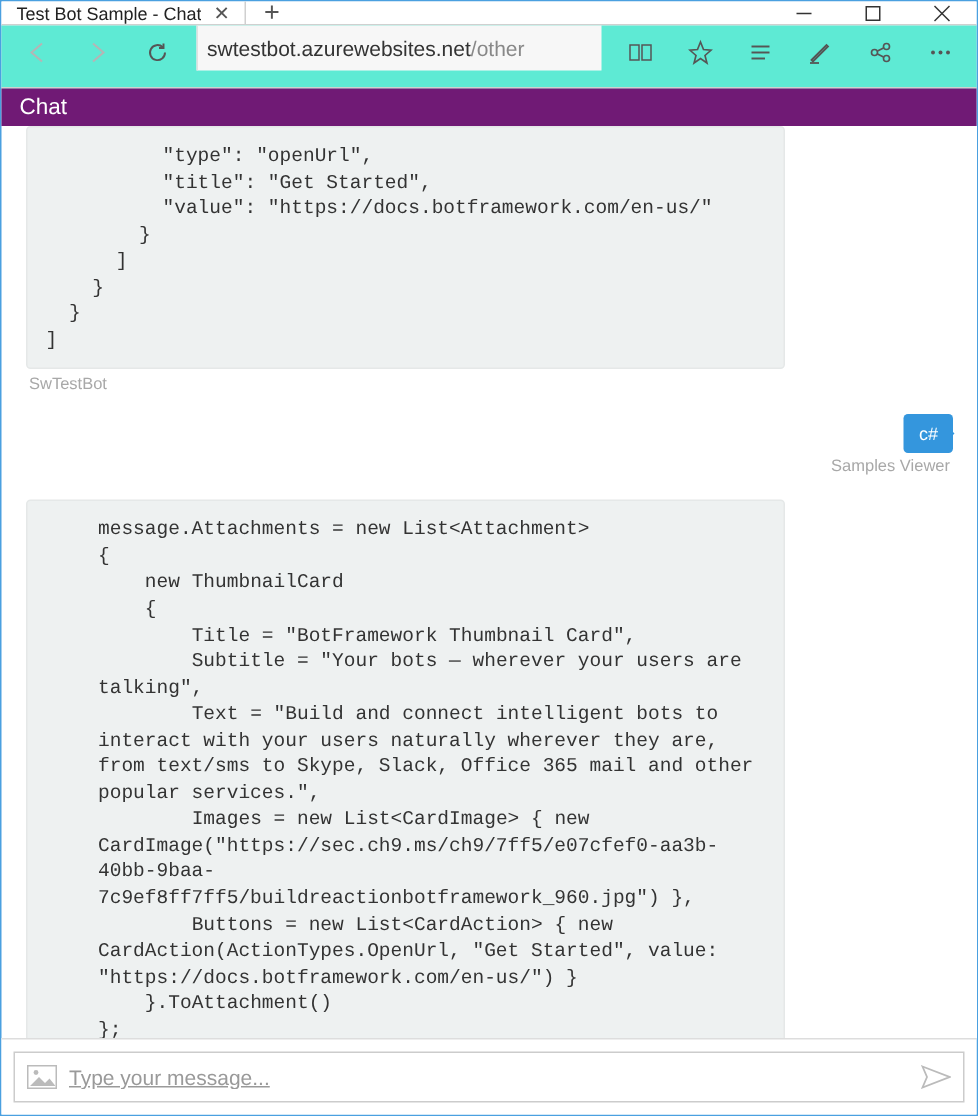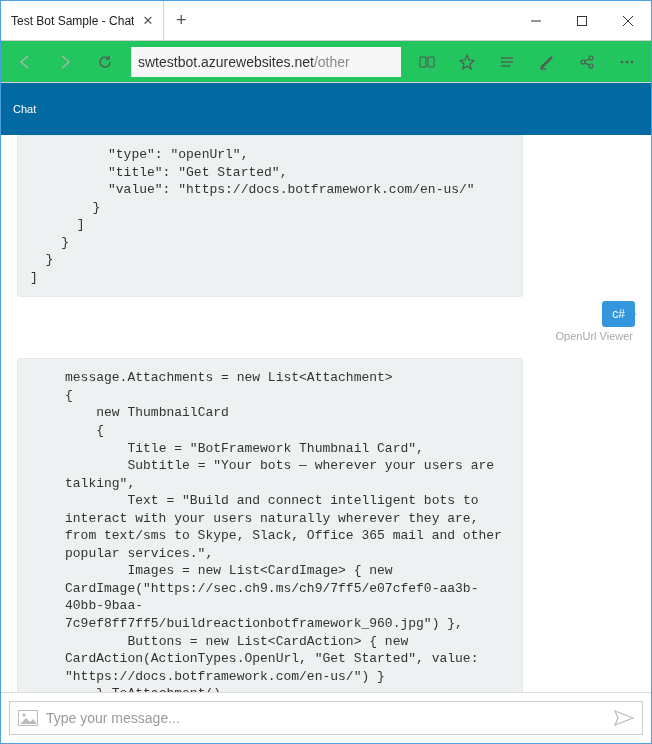--- a/index.html
+++ b/index.html
@@ -1,41 +1,41 @@
 <!DOCTYPE html>
 <html><head>
   <meta charset="utf-8">
   <style>
     * { margin: 0; padding: 0; box-sizing: border-box; }
     body { font-family: "Segoe UI", Tahoma, sans-serif; width: 652px; height: 744px; background: #fff; overflow: hidden; position: relative; }
     .window { width: 100%; height: 100%; border: 1px solid #4aa0e0; display: flex; flex-direction: column; }
-    .titlebar { height: 40px; background: #fff; display: flex; align-items: stretch; border-bottom: 1px solid #d0d0d0; }
+    .titlebar { height: 16px; background: #fff; display: flex; align-items: stretch; border-bottom: 1px solid #d0d0d0; }
     .tab { display: flex; align-items: center; padding: 0 10px; border-right: 1px solid #d0d0d0; gap: 8px; font-size: 12px; color: #222; max-width: 200px; }
     .tab-title { white-space: nowrap; overflow: hidden; text-overflow: ellipsis; }
     .tab .x { color: #555; font-size: 13px; }
     .newtab { width: 34px; display: flex; align-items: center; justify-content: center; color: #555; font-size: 18px; border-right: none; }
     .spacer { flex: 1; }
     .winbtns { display: flex; }
     .winbtn { width: 46px; display: flex; align-items: center; justify-content: center; color: #333; }
-    .toolbar { height: 42px; background: #22c55e; border-bottom: 1px solid #d0d0d0; display: flex; align-items: center; padding: 0 6px; gap: 4px; }
+    .toolbar { height: 42px; background: #5eead4; border-bottom: 1px solid #d0d0d0; display: flex; padding: 0 6px; gap: 4px; }
     .tbtn { width: 36px; height: 36px; display: flex; align-items: center; justify-content: center; color: #555; border-radius: 2px; }
     .tbtn.dim { color: #b5b5b5; }
     .addr { flex: 1; height: 30px; display: flex; align-items: center; padding: 0 6px; font-size: 14px; color: #333; background: #f7f7f7; border-left: 1px solid #e0e0e0; margin: 0 4px; }
     .addr .path { color: #888; }
-    .pageheader { background: #0369a1; color: #fff; font-size: 11px; padding: 20px 12px; }
+    .pageheader { background: #701a75; color: #fff; font-size: 15px; padding: 4px 12px; }
     .chatarea { flex: 1; overflow-y: auto; padding: 0 8px 8px 8px; background: #fff; position: relative; }
     .bubble-bot { background: #eef1f1; border: 1px solid #e5e8e8; padding: 10px 12px; margin: 0 120px 4px 8px; border-radius: 3px; font-family: "Courier New", monospace; font-size: 13px; white-space: pre; color: #333; line-height: 1.35; overflow: hidden; }
     .meta { font-size: 11px; color: #a8a8a8; margin: 2px 0 14px 10px; }
     .user-row { display: flex; flex-direction: column; align-items: flex-end; margin: 0 8px 4px 0; }
     .bubble-user { background: #3496dd; color: #fff; font-size: 12px; padding: 6px 10px; border-radius: 3px; position: relative; }
     .bubble-user::after { content: ""; position: absolute; right: -6px; top: 50%; margin-top: -5px; border: 5px solid transparent; border-left-color: #3496dd; }
     .user-meta { font-size: 11px; color: #a8a8a8; margin: 3px 2px 12px 0; }
     .bubble-bot.wrap { white-space: pre-wrap; margin-right: 120px; padding-left: 47px; }
     .inputbar { border-top: 1px solid #ddd; padding: 8px; display: flex; align-items: center; gap: 8px; background: #fff; }
-    .inputbox { flex: 1; border: 1px solid #ccc; height: 34px; display: flex; align-items: center; padding: 2px 8px; gap: 8px; color: #9a9a9a; font-size: 14px; background: #fff; }
+    .inputbox { flex: 1; border: 1px solid #ccc; height: 34px; display: flex; align-items: center; padding: 2px 8px; gap: 8px; color: #9a9a9a; font-size: 14px; background: #fff; text-decoration: underline; }
     .inputbox input { border: none; outline: none; flex: 1; font-size: 14px; color: #333; }
     .inputbox input::placeholder { color: #9a9a9a; }
     .sendbtn { color: #bbb; display: flex; align-items: center; }
     svg { display: block; }
   </style>
 </head>
 <body>
 
 <div class="window">
   <div class="titlebar">
@@ -133,24 +133,25 @@
 
   <div class="chatarea">
     <div class="bubble-bot">          "type": "openUrl",
           "title": "Get Started",
           "value": "https://docs.botframework.com/en-us/"
         }
       ]
     }
   }
 ]</div>
+    <div class="meta">SwTestBot</div>
 
     <div class="user-row">
       <div class="bubble-user">c#</div>
-      <div class="user-meta">OpenUrl Viewer</div>
+      <div class="user-meta">Samples Viewer</div>
     </div>
 
     <div class="bubble-bot wrap">message.Attachments = new List&lt;Attachment&gt;
 {
     new ThumbnailCard
     {
         Title = "BotFramework Thumbnail Card",
         Subtitle = "Your bots — wherever your users are talking",
         Text = "Build and connect intelligent bots to interact with your users naturally wherever they are, from text/sms to Skype, Slack, Office 365 mail and other popular services.",
         Images = new List&lt;CardImage&gt; { new CardImage("https://sec.ch9.ms/ch9/7ff5/e07cfef0-aa3b-40bb-9baa-7c9ef8ff7ff5/buildreactionbotframework_960.jpg") },

